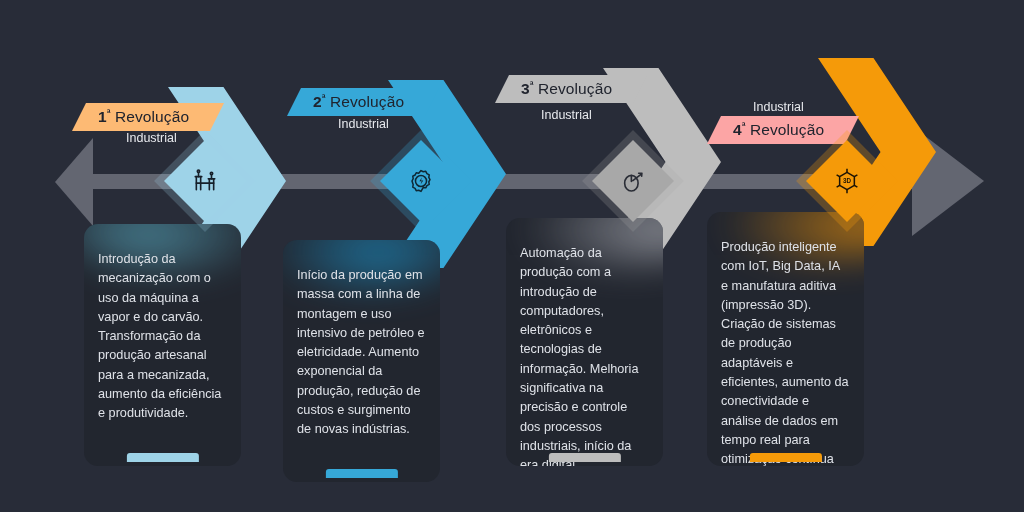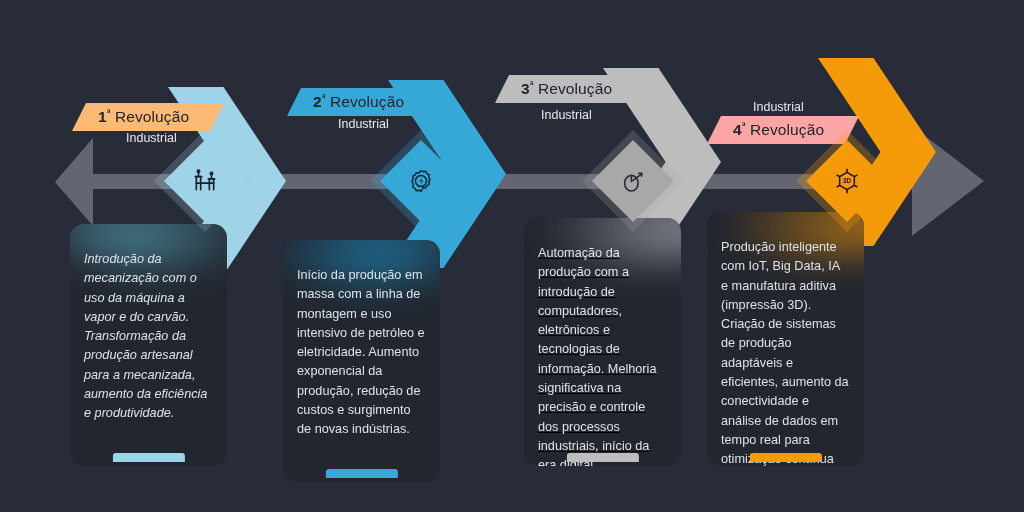--- a/index.html
+++ b/index.html
@@ -132,23 +132,23 @@
     color: #dfe2e8;
   }
   .accent {
     position: absolute;
     bottom: 4px; left: 50%;
     transform: translateX(-50%);
     width: 46%; height: 9px;
     border-radius: 3px 3px 0 0;
     z-index: 3;
   }
-  .k1 { left: 70px; top: 224px; height: 242px; font-style: italic; }
+  .k1 { left: 84px; top: 224px; height: 242px; }
   .k2 { left: 283px; top: 240px; height: 242px; }
-  .k3 { left: 524px; top: 218px; height: 248px; text-decoration: underline; }
+  .k3 { left: 506px; top: 218px; height: 248px; }
   .k4 { left: 707px; top: 212px; height: 254px; }
   .k1 .glow { background: radial-gradient(ellipse at 40% 60%, #4e8fa3 0%, rgba(78,143,163,0) 72%); }
   .k2 .glow { background: radial-gradient(ellipse at 55% 62%, #1d7ba8 0%, rgba(29,123,168,0) 72%); }
   .k3 .glow { left: 10px; background: radial-gradient(ellipse at 70% 62%, #9a9ca4 0%, rgba(154,156,164,0) 70%); }
   .k4 .glow { left: 10px; background: radial-gradient(ellipse at 72% 64%, #c97f10 0%, rgba(201,127,16,0) 70%); }
   .k1 .accent { background: #9ed3e8; }
   .k2 .accent { background: #36a8d8; }
   .k3 .accent { background: #bdbdbd; }
   .k4 .accent { background: #f59a09; }
 </style>

